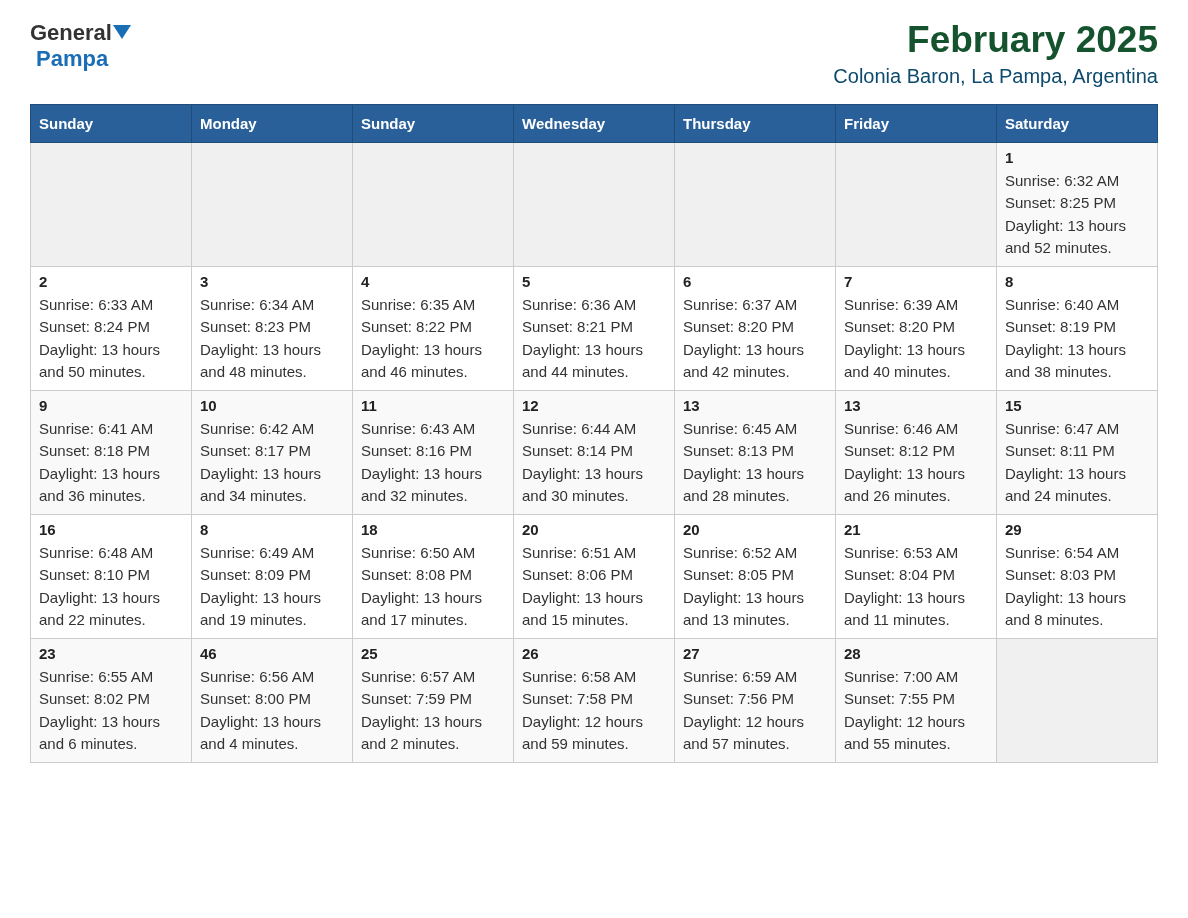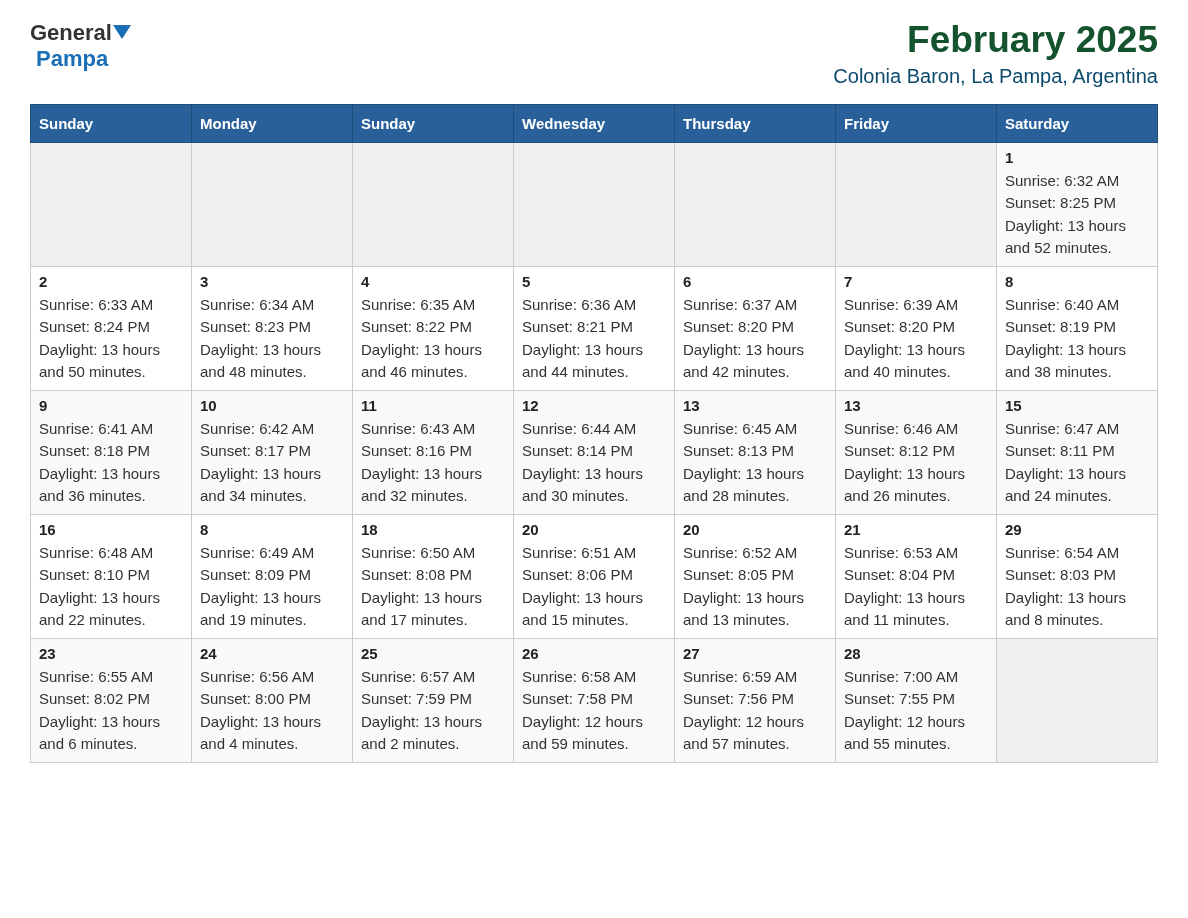--- a/index.html
+++ b/index.html
@@ -234,21 +234,21 @@
           <span class="day-number">29</span>
           <div class="day-info">Sunrise: 6:54 AM<br>Sunset: 8:03 PM<br>Daylight: 13 hours and 8 minutes.</div>
         </td>
       </tr>
       <tr>
         <td>
           <span class="day-number">23</span>
           <div class="day-info">Sunrise: 6:55 AM<br>Sunset: 8:02 PM<br>Daylight: 13 hours and 6 minutes.</div>
         </td>
         <td>
-          <span class="day-number">24</span>
+          <span class="day-number">46</span>
           <div class="day-info">Sunrise: 6:56 AM<br>Sunset: 8:00 PM<br>Daylight: 13 hours and 4 minutes.</div>
         </td>
         <td>
           <span class="day-number">25</span>
           <div class="day-info">Sunrise: 6:57 AM<br>Sunset: 7:59 PM<br>Daylight: 13 hours and 2 minutes.</div>
         </td>
         <td>
           <span class="day-number">26</span>
           <div class="day-info">Sunrise: 6:58 AM<br>Sunset: 7:58 PM<br>Daylight: 12 hours and 59 minutes.</div>
         </td>

